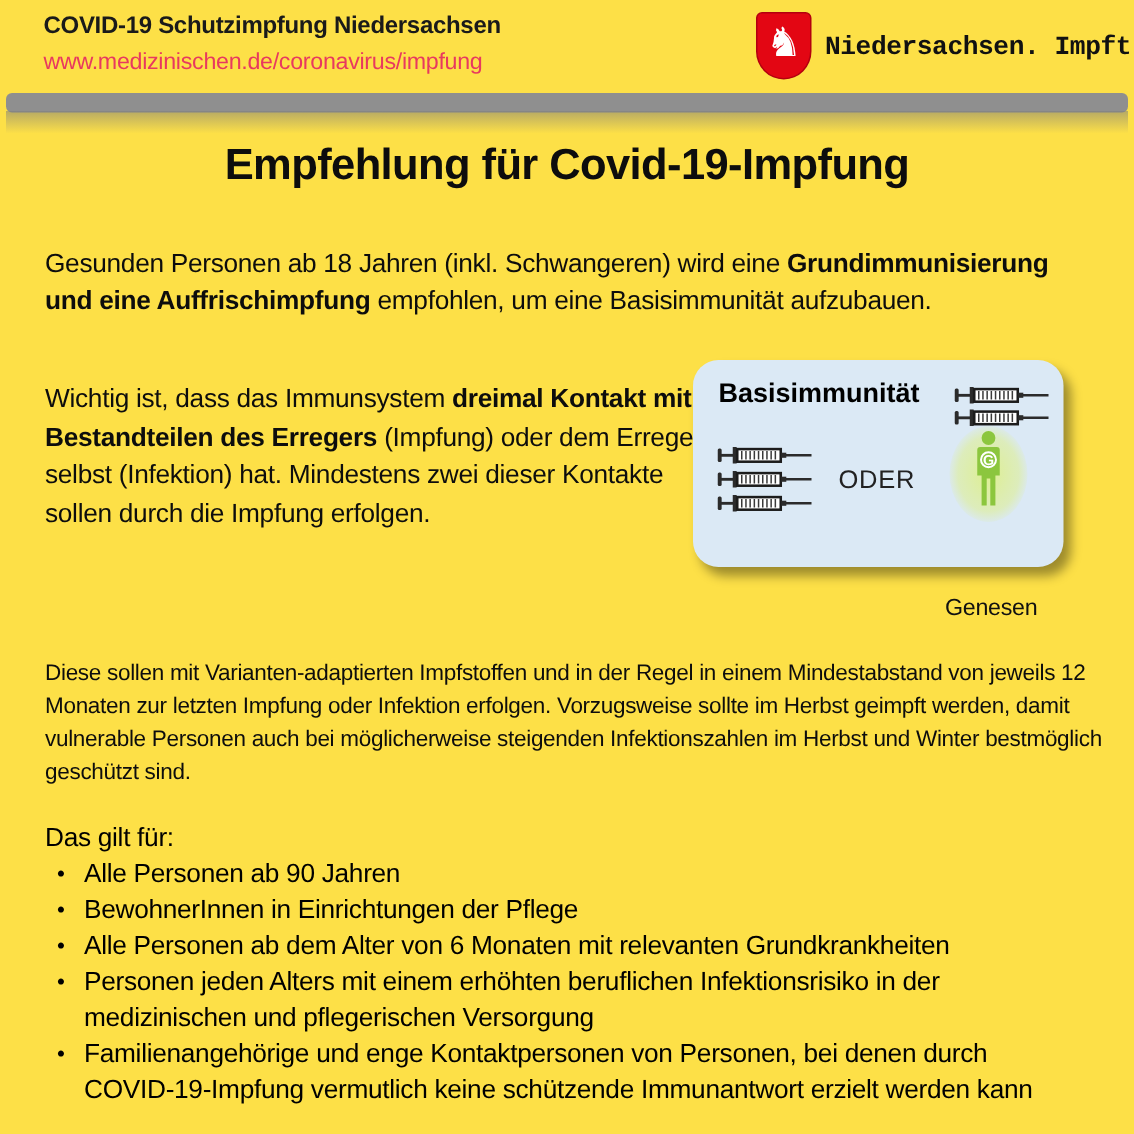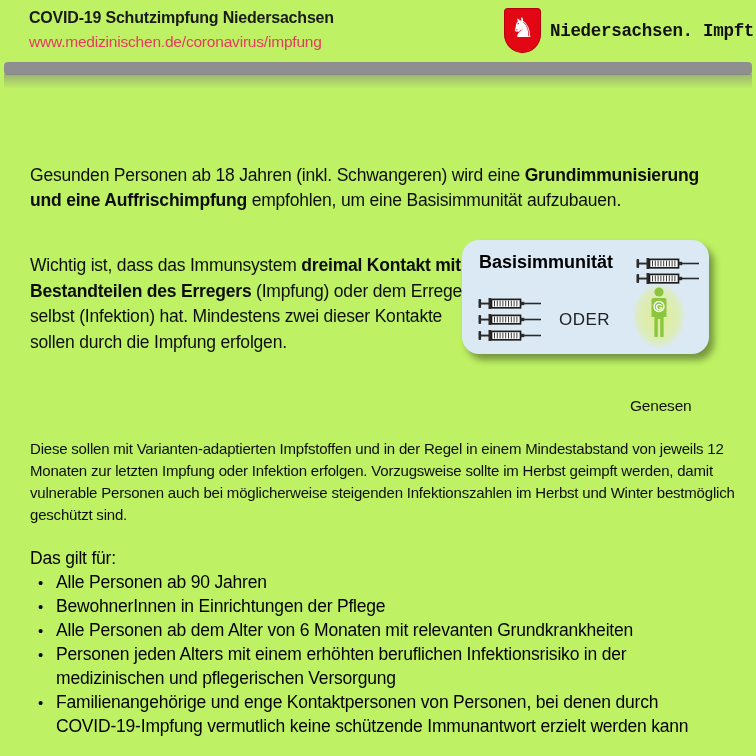--- a/index.html
+++ b/index.html
@@ -1,19 +1,19 @@
 <!DOCTYPE html>
 <html lang="de"><head>
 <meta charset="utf-8">
 <style>
   * { margin:0; padding:0; box-sizing:border-box; }
   html,body { background:#fff; }
   .page {
     position:relative; width:756px; height:756px; overflow:hidden;
-    background:#bef264; color:#000;
+    background:#fde047; color:#000;
     font-family:"Liberation Sans", sans-serif;
     letter-spacing:-0.2px;
   }
 
   
   .header-title { position:absolute; left:29px; top:9px; font-size:16px; font-weight:bold; color:#1a1a1a; }
   .header-url   { position:absolute; left:29px; top:33px; font-size:15.5px; color:#e8395f; text-decoration:none; cursor:pointer; }
 
   .logo { position:absolute; left:504px; top:8px; display:flex; align-items:center; gap:9px; }
   .shield {
@@ -44,21 +44,21 @@
 
   .list-section { position:absolute; left:30px; top:530px; width:692px; font-size:17.5px; line-height:24px;margin-top:16px; }
   .list-heading { margin-bottom:0; }
   ul.plain { list-style:none; width:668px; }
   ul.plain li { display:flex; }
   .bullet { flex:0 0 18px; margin-left:8px; font-size:15px; transform:translateY(1px); }
   .li-text { flex:1; }
 
   
   .infobox {
-    position:absolute; left:462px; top:240px; width:247px; height:114px;
+    position:absolute; left:462px; top:240px; width:247px; height:138px;
     background:#dbe9f5; border-radius:17px;
     box-shadow:5px 6px 7px rgba(0,0,0,0.38);
   }
   .box-title { position:absolute; left:17px; top:12px; font-size:18px; font-weight:bold; letter-spacing:0; }
   .syr { display:block; }
   .syr-right { position:absolute; right:9px; top:17px; display:flex; flex-direction:column; gap:2px; align-items:flex-end; }
   .syr-left  { position:absolute; left:16px; top:57px; display:flex; flex-direction:column; gap:3px; }
   .oder { position:absolute; left:97px; top:70px; font-size:17px; color:#222; letter-spacing:0.5px; }
   .person-wrap { position:absolute; left:168px; top:44px; width:58px; height:64px; }
   .glow { position:absolute; left:3px; top:0px; width:52px; height:64px; border-radius:50%;
@@ -77,20 +77,21 @@
   <div class="logo">
     <div class="shield">
       <span class="horse">♞</span>
     </div>
     <div class="logo-text"><span class="b">Niedersachsen. Impft.</span> <span>Klar.</span></div>
   </div>
 
   <div class="bar-solid"></div>
   <div class="bar-fade"></div>
 
+  <h1 class="page-title">Empfehlung für Covid-19-Impfung</h1>
 
   <p class="p intro"><span>Gesunden Personen ab 18 Jahren (inkl. Schwangeren) wird eine </span><b>Grundimmunisierung und eine Auffrischimpfung</b><span> empfohlen, um eine Basisimmunität aufzubauen.</span></p>
 
   <p class="p wichtig"><span>Wichtig ist, dass das Immunsystem </span><b>dreimal Kontakt mit Bestandteilen des Erregers</b><span> (Impfung) oder dem Erreger selbst (Infektion) hat. Mindestens zwei dieser Kontakte sollen durch die Impfung erfolgen.</span></p>
 
   <div class="infobox">
     <div class="box-title">Basisimmunität</div>
 
     <div class="syr-right">
       <svg class="syr" width="64" height="13" viewBox="0 0 64 13">

